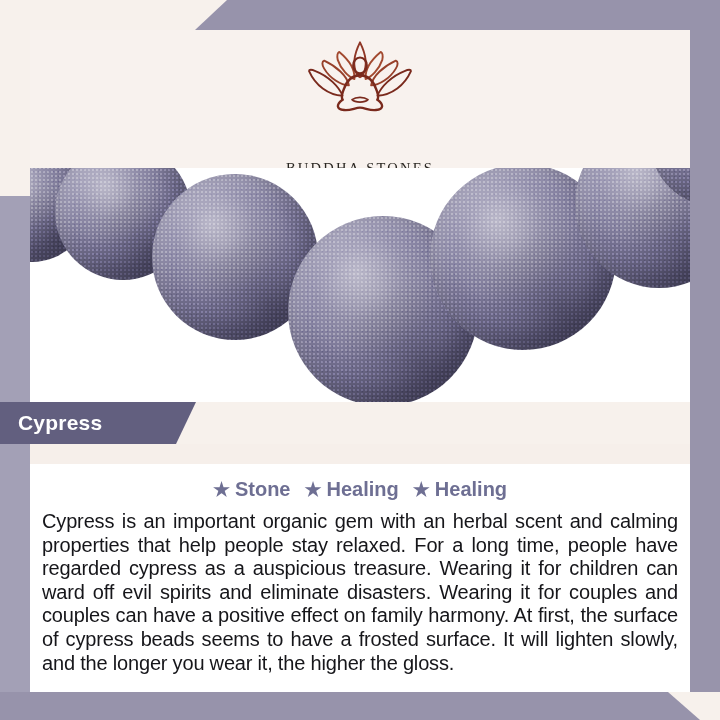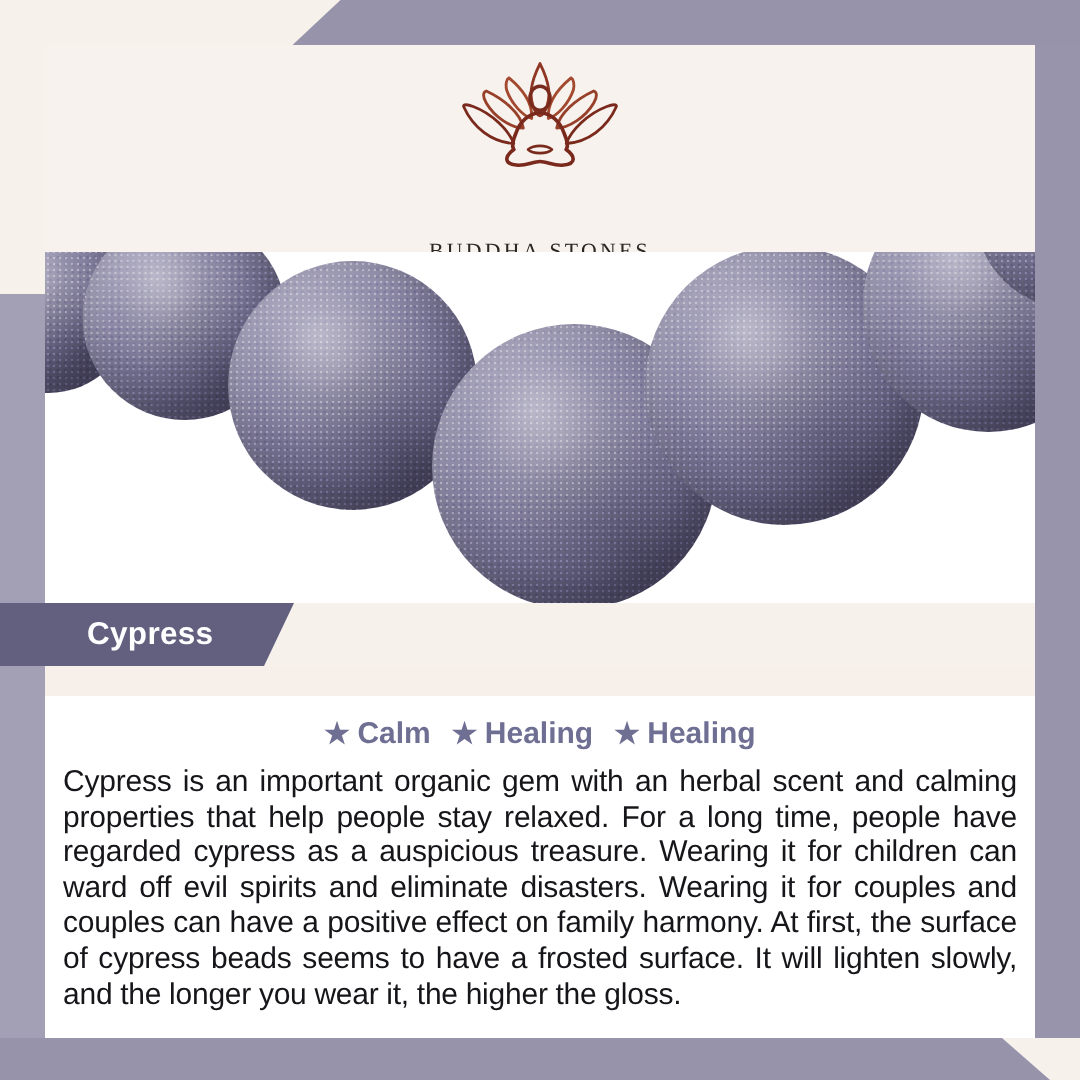--- a/index.html
+++ b/index.html
@@ -112,21 +112,21 @@
   
   .cypress-band {
     position:absolute; left:0; top:402px; width:196px; height:42px;
     background:#625f7f;
     clip-path: polygon(0 0, 196px 0, 176px 100%, 0 100%);
     display:flex; align-items:center;
     z-index:6;
   }
   .cypress-label {
     color:#ffffff; font-weight:bold; font-size:21px;
-    margin-left:58px; letter-spacing:0.2px;
+    margin-left:18px; letter-spacing:0.2px;
   }
   .cream-strip {
     position:absolute; left:30px; top:444px; width:660px; height:20px;
     background:#f6efea;
   }
 
   
   .body-panel {
     position:absolute; left:30px; top:464px; width:660px; height:228px;
     background:#ffffff;
@@ -211,21 +211,21 @@
 
   <div class="cypress-band">
     <span class="cypress-label">Cypress</span>
   </div>
   <div class="cream-strip"></div>
 
   <div class="body-panel">
     <div class="benefits">
       <div class="benefit">
         <span class="star">★</span>
-        <span>Calm</span>
+        <span>Stone</span>
       </div>
       <div class="benefit">
         <span class="star">★</span>
         <span>Healing</span>
       </div>
       <div class="benefit">
         <span class="star">★</span>
         <span>Healing</span>
       </div>
     </div>

